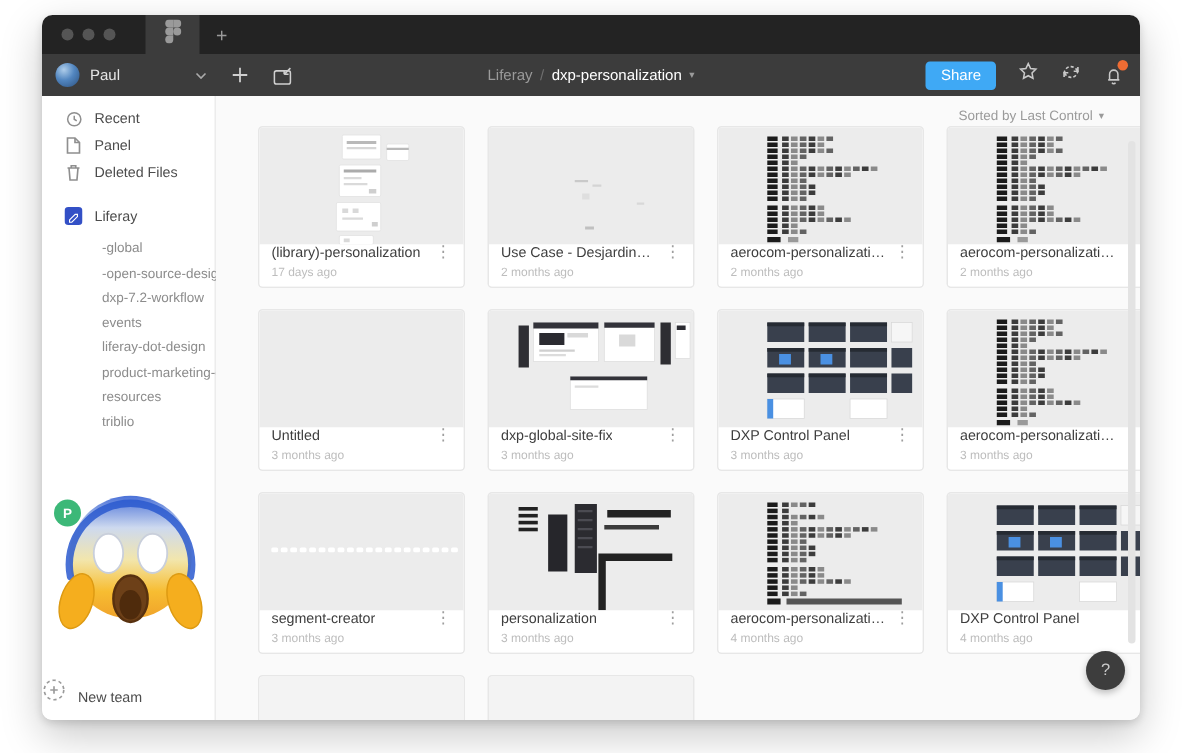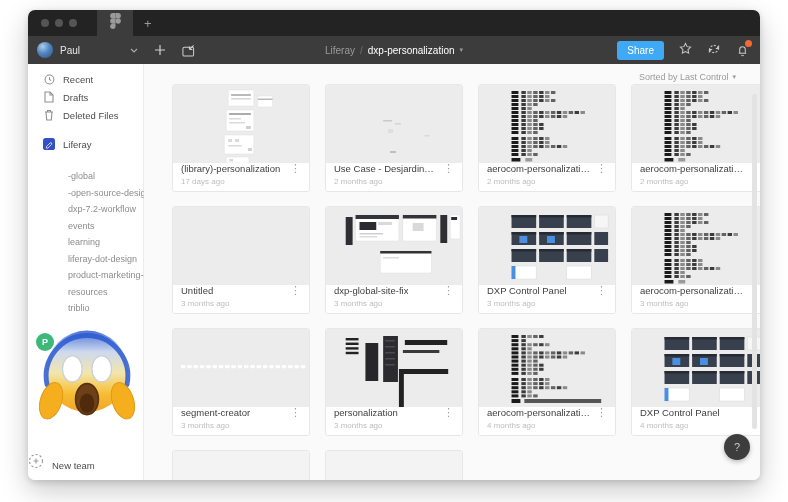--- a/index.html
+++ b/index.html
@@ -33,21 +33,21 @@
   
   .bodyarea{position:absolute;top:54px;left:0;right:0;bottom:0;display:flex}
   .sidebar{width:115px;flex:none;background:#fff;position:relative;border-right:1px solid #ececec}
   .search{display:flex;align-items:center;margin:8px 8px 0 15px;padding-bottom:7px;border-bottom:1px solid #ececec}
   .search input{border:none;outline:none;background:transparent;font-size:9px;color:#555;width:68px;margin-left:7px;padding:0}
   .search input::placeholder{color:#b8b8b8}
   .nav{margin-top:6px}
   .side-item{display:flex;align-items:center;height:18px;padding-left:15px;gap:8px;color:#4c4c4c;font-size:9.5px;cursor:default}
   .side-item .ic{width:12px;display:flex;justify-content:center;flex:none}
   .team-row{margin-top:9px;height:22px}
-  .projects{margin-top:13px}
+  .projects{margin-top:2px}
   .proj{padding-left:40px;height:16.5px;line-height:16.5px;font-size:9px;color:#8c8c8c;white-space:nowrap}
   .newteam{position:absolute;bottom:9px;left:0;display:flex;align-items:flex-end;gap:8px;font-size:9.5px;color:#4c4c4c}
   
   .content{flex:1;background:#fafafa;position:relative;overflow:hidden}
   .sortrow{position:absolute;top:8px;right:24px;font-size:9px;color:#9a9a9a;display:flex;align-items:center;gap:4px}
   .sortchev{font-size:7px;color:#9a9a9a}
   .grid{position:absolute;left:28px;top:20px;display:grid;grid-template-columns:repeat(4,138px);column-gap:15px;row-gap:14px;grid-auto-rows:108px}
   .card{background:#fff;border:1px solid #e7e7e7;border-radius:3px;overflow:hidden;display:flex;flex-direction:column}
   .thumb{height:78px;background:#ececec;flex:none;overflow:hidden}
   .thumb svg{display:block;width:100%;height:78px}
@@ -155,21 +155,21 @@
             </span>
             <span>Recent</span>
           </div>
           <div class="side-item">
             <span class="ic">
               <svg width="10" height="12" viewBox="0 0 10 12" fill="none" stroke="#8f8f8f" stroke-width="1.1">
                 <path d="M1 1h5l3 3v7H1z"></path>
                 <path d="M6 1v3h3"></path>
               </svg>
             </span>
-            <span>Drafts</span>
+            <span>Panel</span>
           </div>
           <div class="side-item">
             <span class="ic">
               <svg width="10" height="12" viewBox="0 0 10 12" fill="none" stroke="#8f8f8f" stroke-width="1.1">
                 <path d="M1 3h8M2 3l.7 8h4.6L8 3M3.5 3V1.5h3V3"></path>
               </svg>
             </span>
             <span>Deleted Files</span>
           </div>
         </div>
@@ -180,21 +180,20 @@
             <path d="M4.5 11.5l5-5h2v2l-5 5h-2z" fill="none" stroke="#fff" stroke-width="1"></path>
             </svg>
         </span>
         <span>Liferay</span>
       </div>
       <div class="projects" id="project-list">
           <div class="proj">-global</div>
           <div class="proj">-open-source-design</div>
           <div class="proj">dxp-7.2-workflow</div>
           <div class="proj">events</div>
-          <div class="proj">learning</div>
           <div class="proj">liferay-dot-design</div>
           <div class="proj">product-marketing-demos</div>
           <div class="proj">resources</div>
           <div class="proj">triblio</div>
         </div>
       <div class="newteam">
         <span>
           <svg width="16" height="16" viewBox="0 0 16 16" fill="none" stroke="#9a9a9a" stroke-width="1.1">
             <circle cx="8" cy="8" r="6.5" stroke-dasharray="2.2 2"></circle>
               <path d="M8 5.5v5M5.5 8h5"></path>

